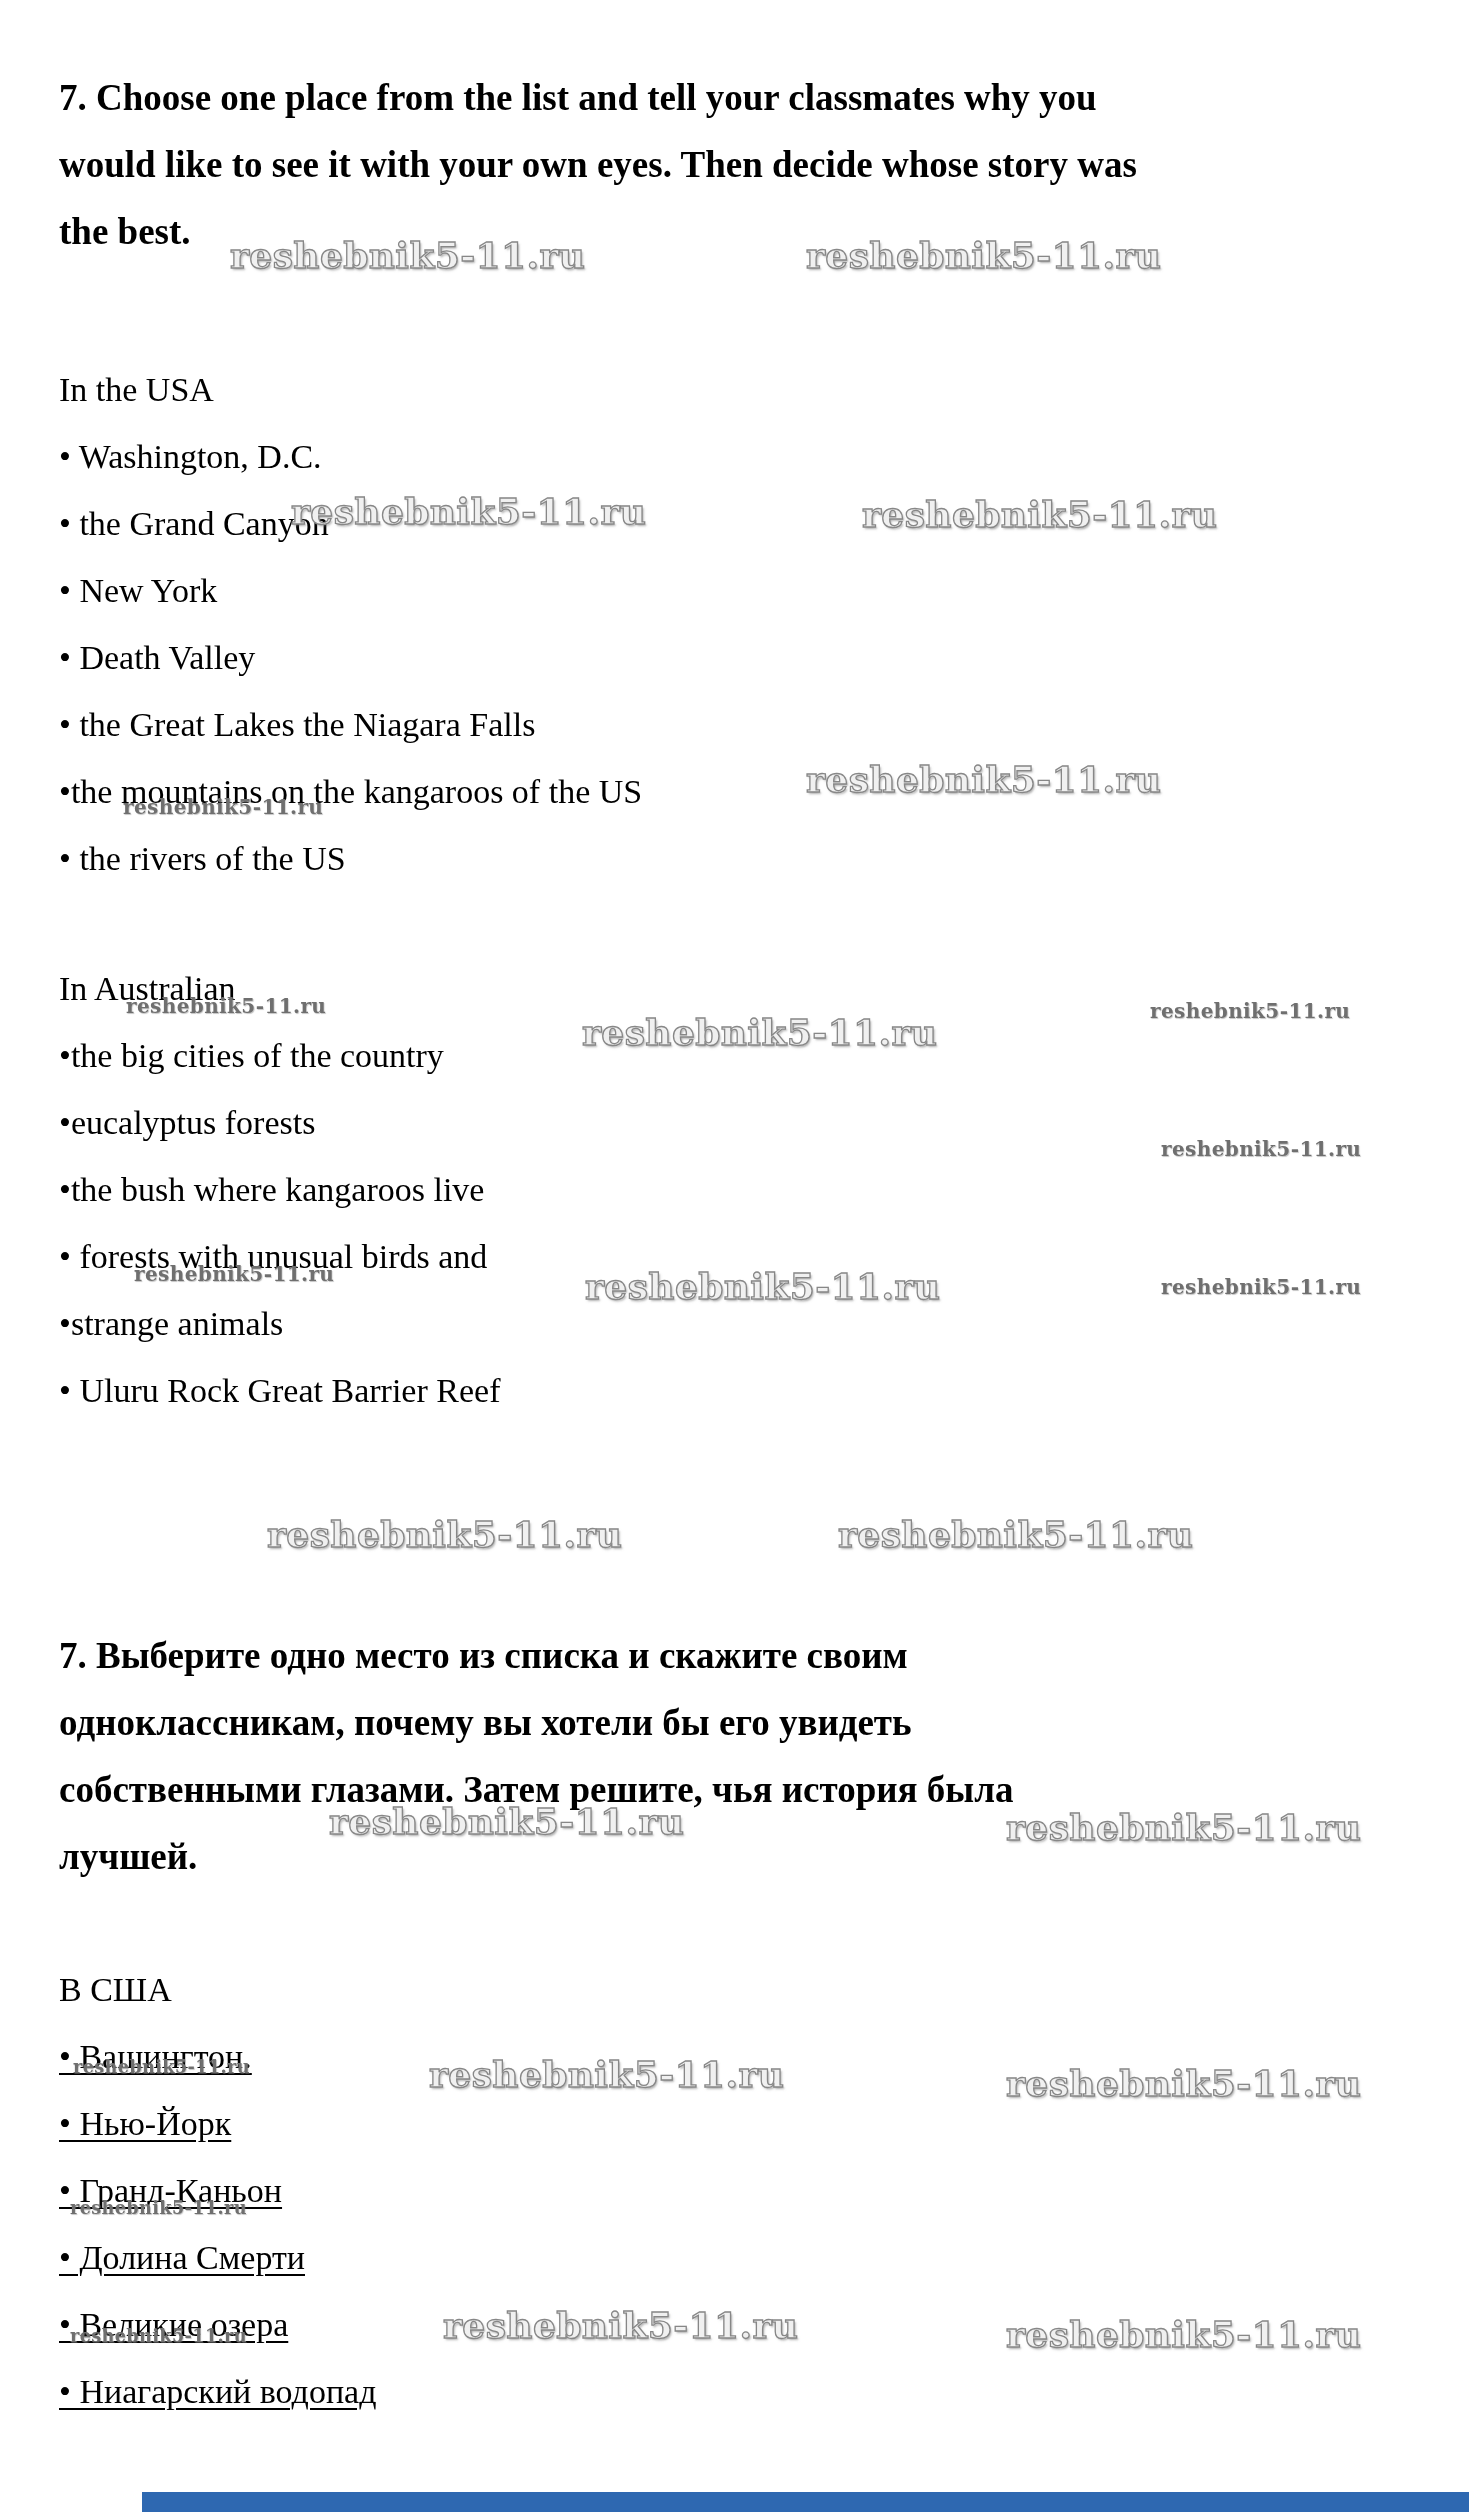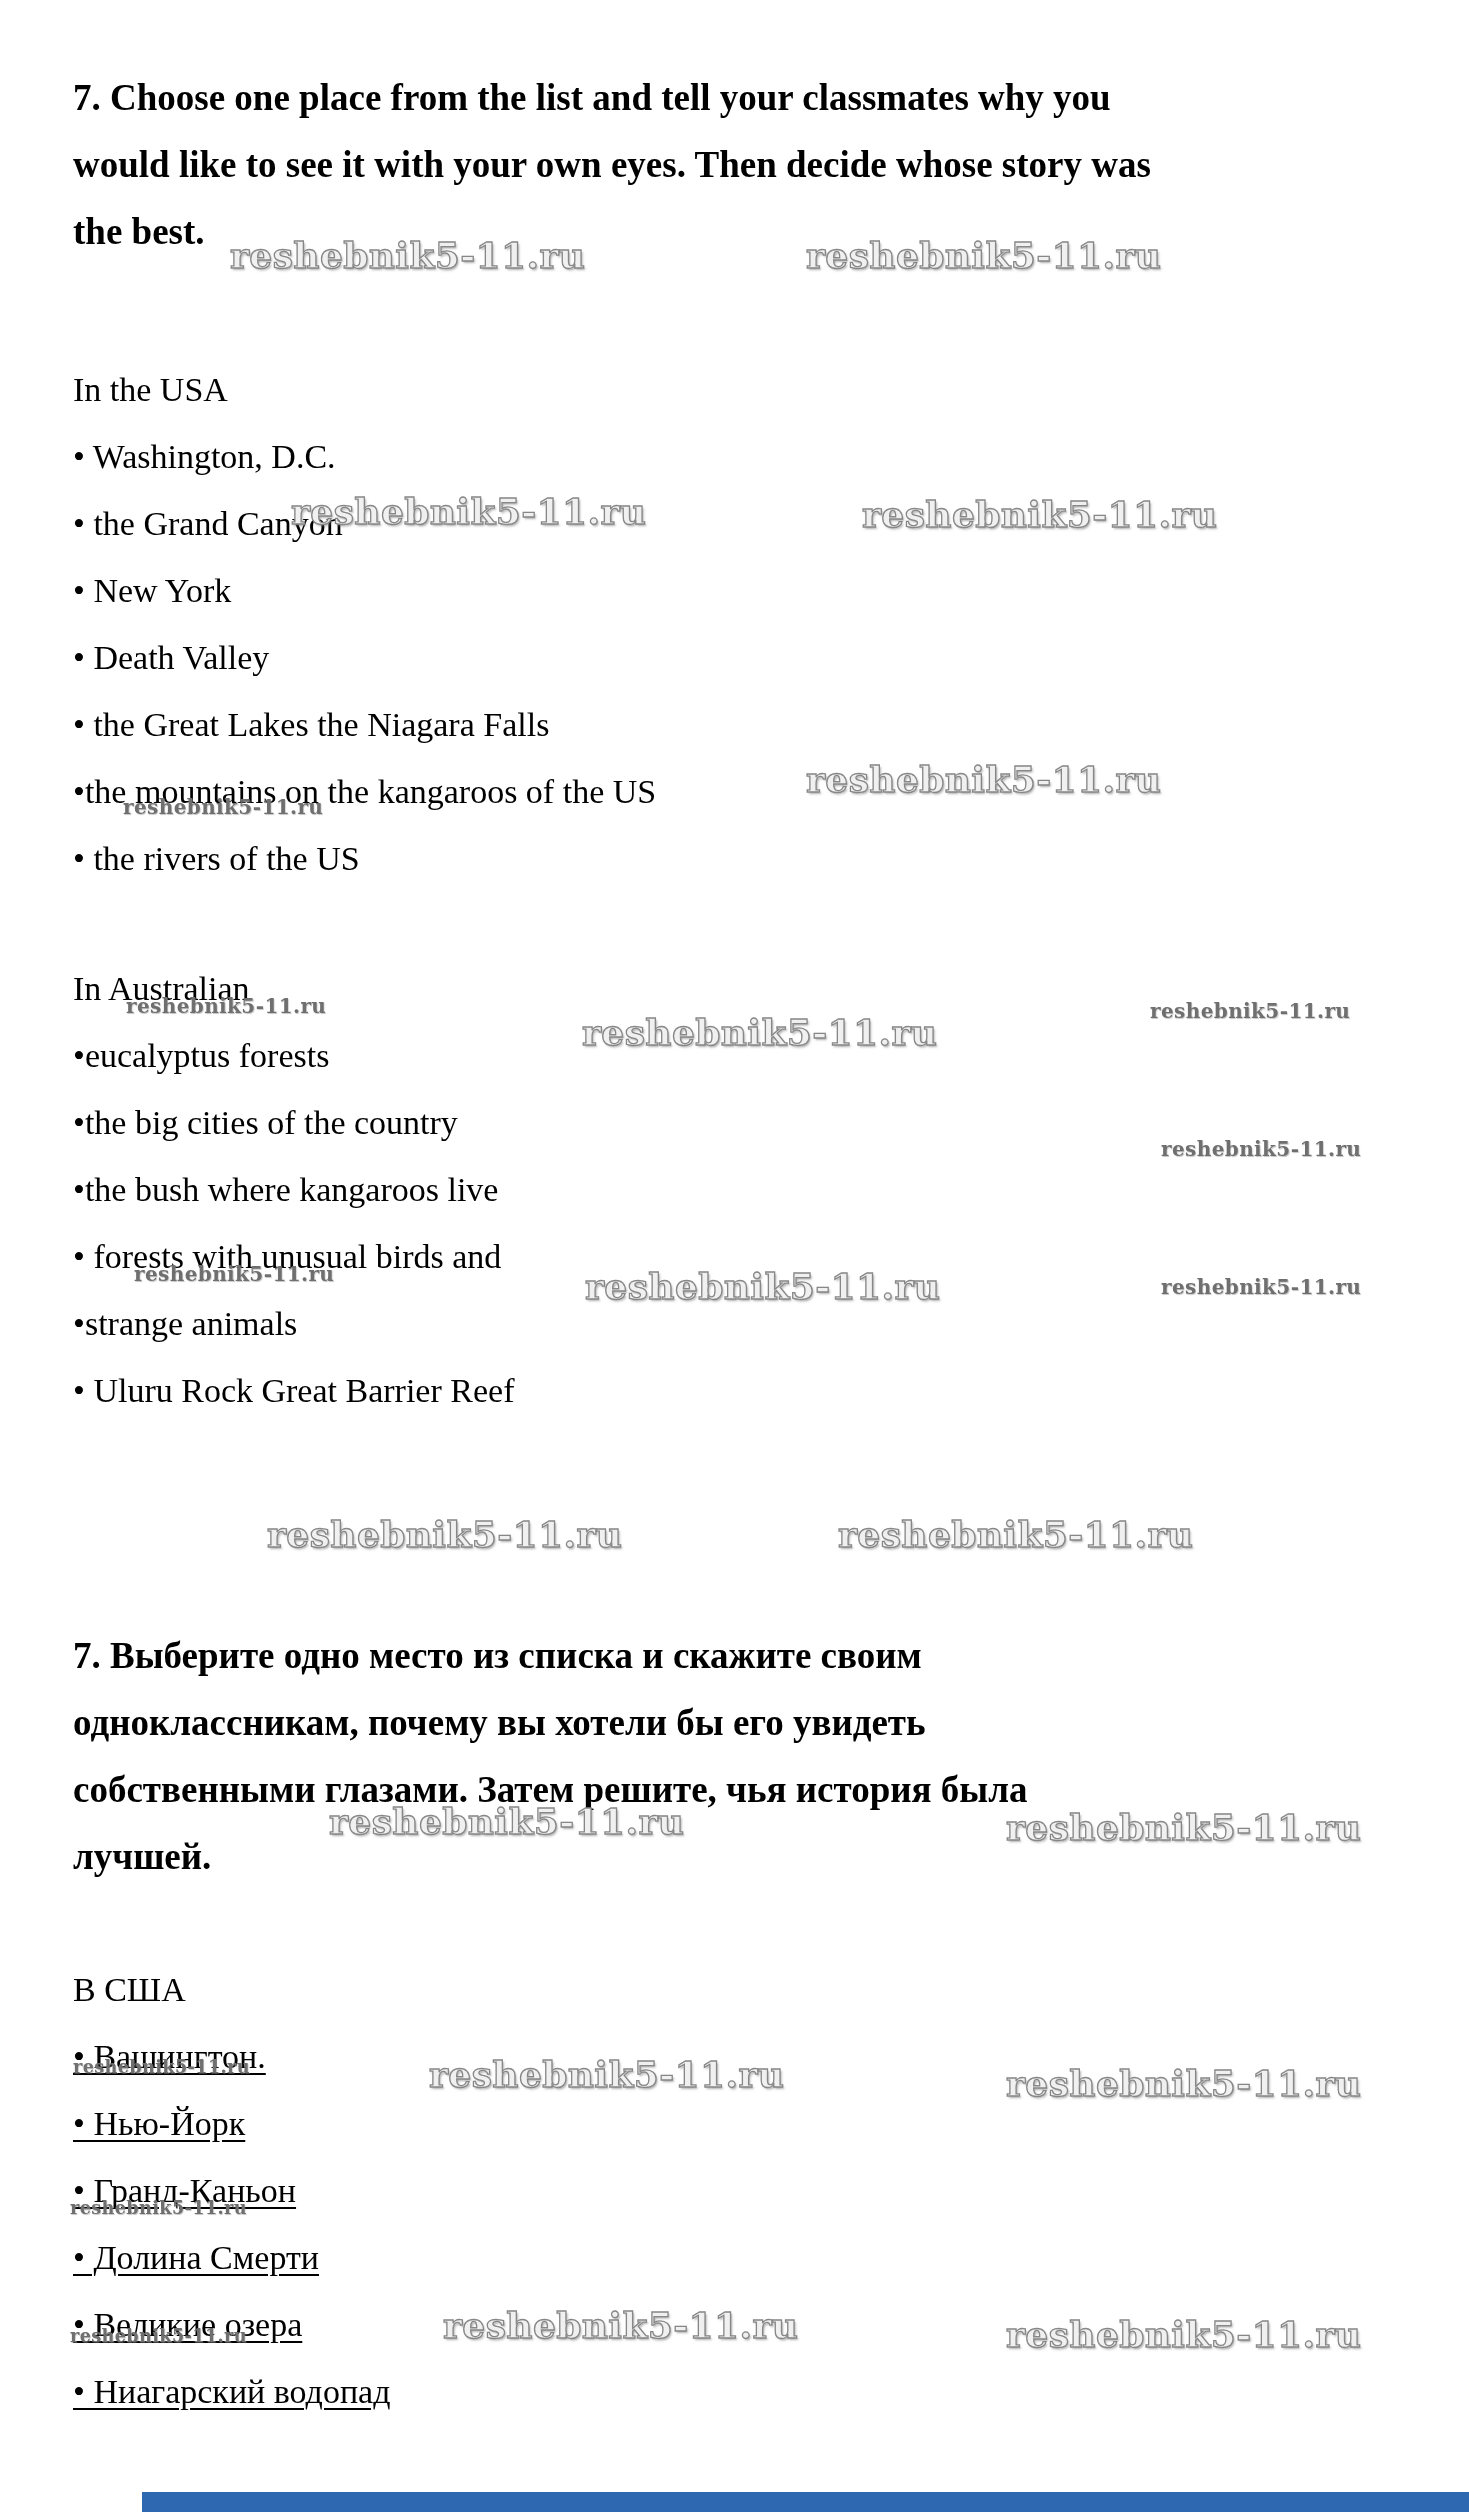--- a/index.html
+++ b/index.html
@@ -7,21 +7,21 @@
   body {
     width: 1469px;
     height: 2512px;
     position: relative;
     overflow: hidden;
     font-family: "Liberation Serif", "DejaVu Serif", serif;
     color: #000000;
   }
   .content {
     position: absolute;
-    left: 73px;
+    left: 59px;
     top: 64px;
     width: 1348px;
   }
   .heading-line {
     font-size: 37px;
     font-weight: bold;
     line-height: 67px;
     white-space: nowrap;
   }
   .heading-en { height: 202px; }
@@ -90,22 +90,22 @@
     <div class="item">• the Grand Canyon</div>
     <div class="item">• New York</div>
     <div class="item">• Death Valley</div>
     <div class="item">• the Great Lakes the Niagara Falls</div>
     <div class="item">•the mountains on the kangaroos of the US</div>
     <div class="item">• the rivers of the US</div>
   </div>
 
   <div class="section sec-aus">
     <div class="section-title">In Australian</div>
+    <div class="item">•the big cities of the country</div>
     <div class="item">•eucalyptus forests</div>
-    <div class="item">•the big cities of the country</div>
     <div class="item">•the bush where kangaroos live</div>
     <div class="item">• forests with unusual birds and</div>
     <div class="item">•strange animals</div>
     <div class="item">• Uluru Rock Great Barrier Reef</div>
   </div>
 
   <div class="heading-ru">
     <div class="heading-line">7. Выберите одно место из списка и скажите своим</div>
     <div class="heading-line">одноклассникам, почему вы хотели бы его увидеть</div>
     <div class="heading-line">собственными глазами. Затем решите, чья история была</div>

